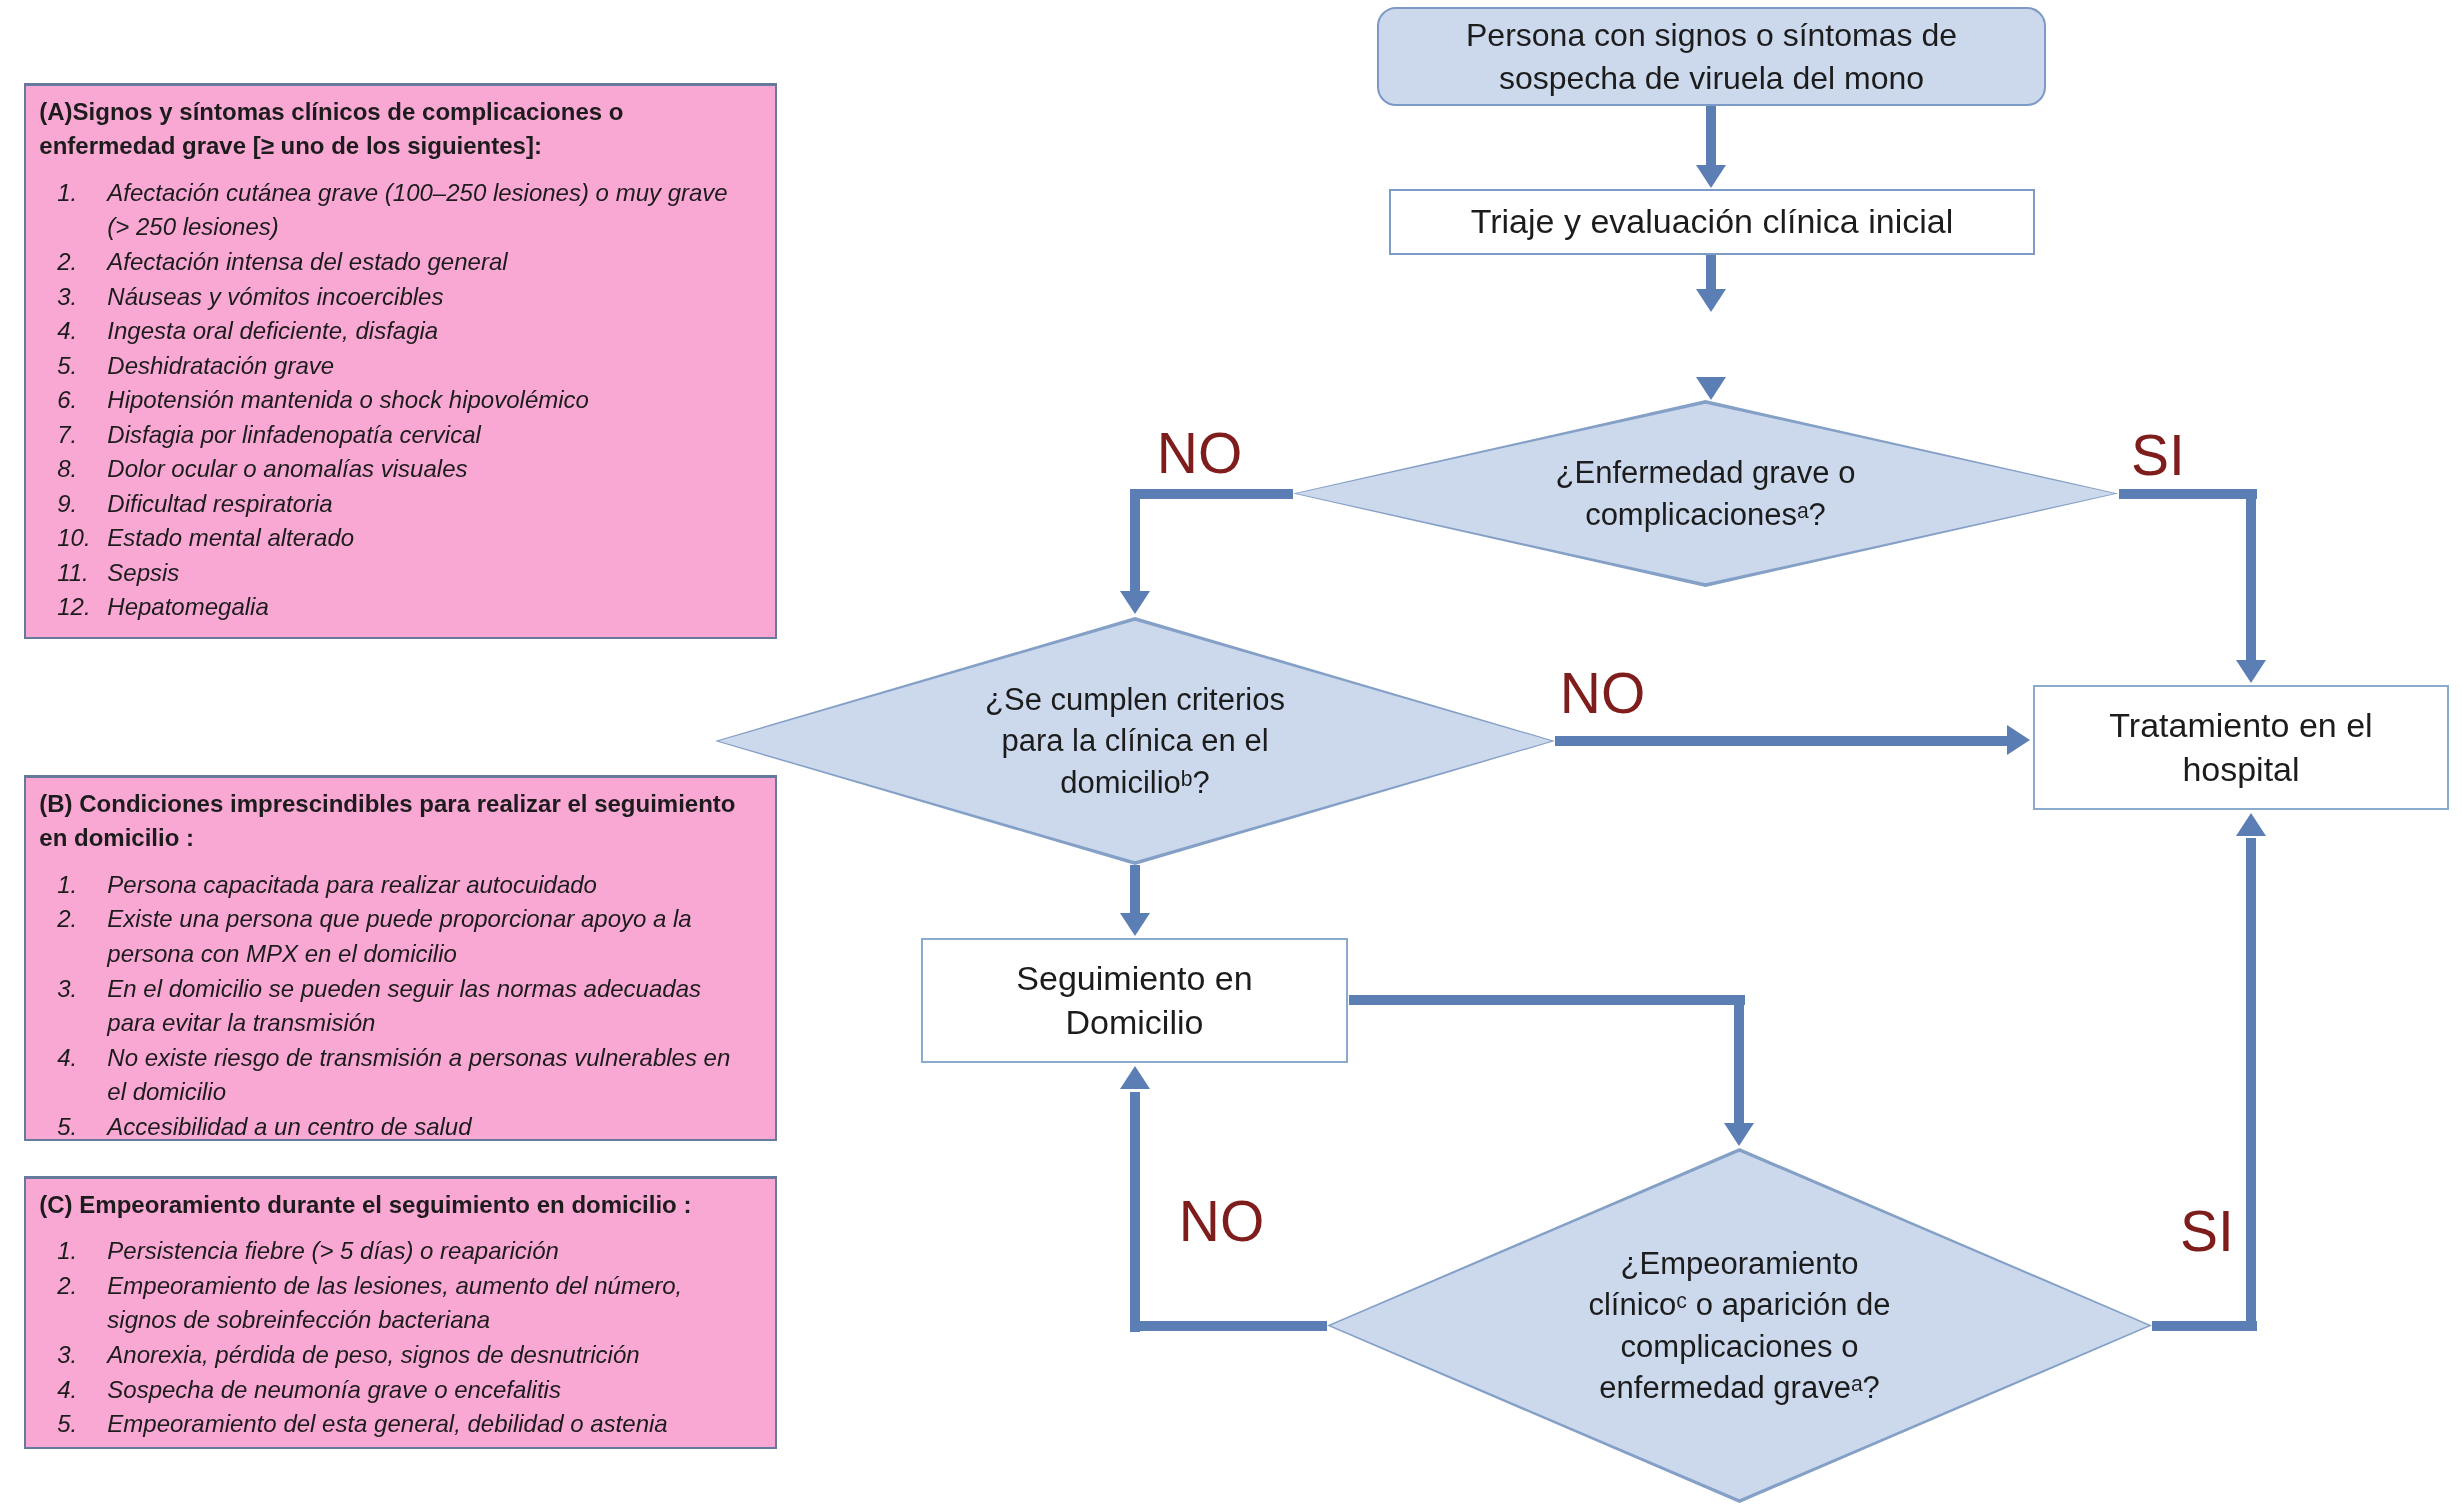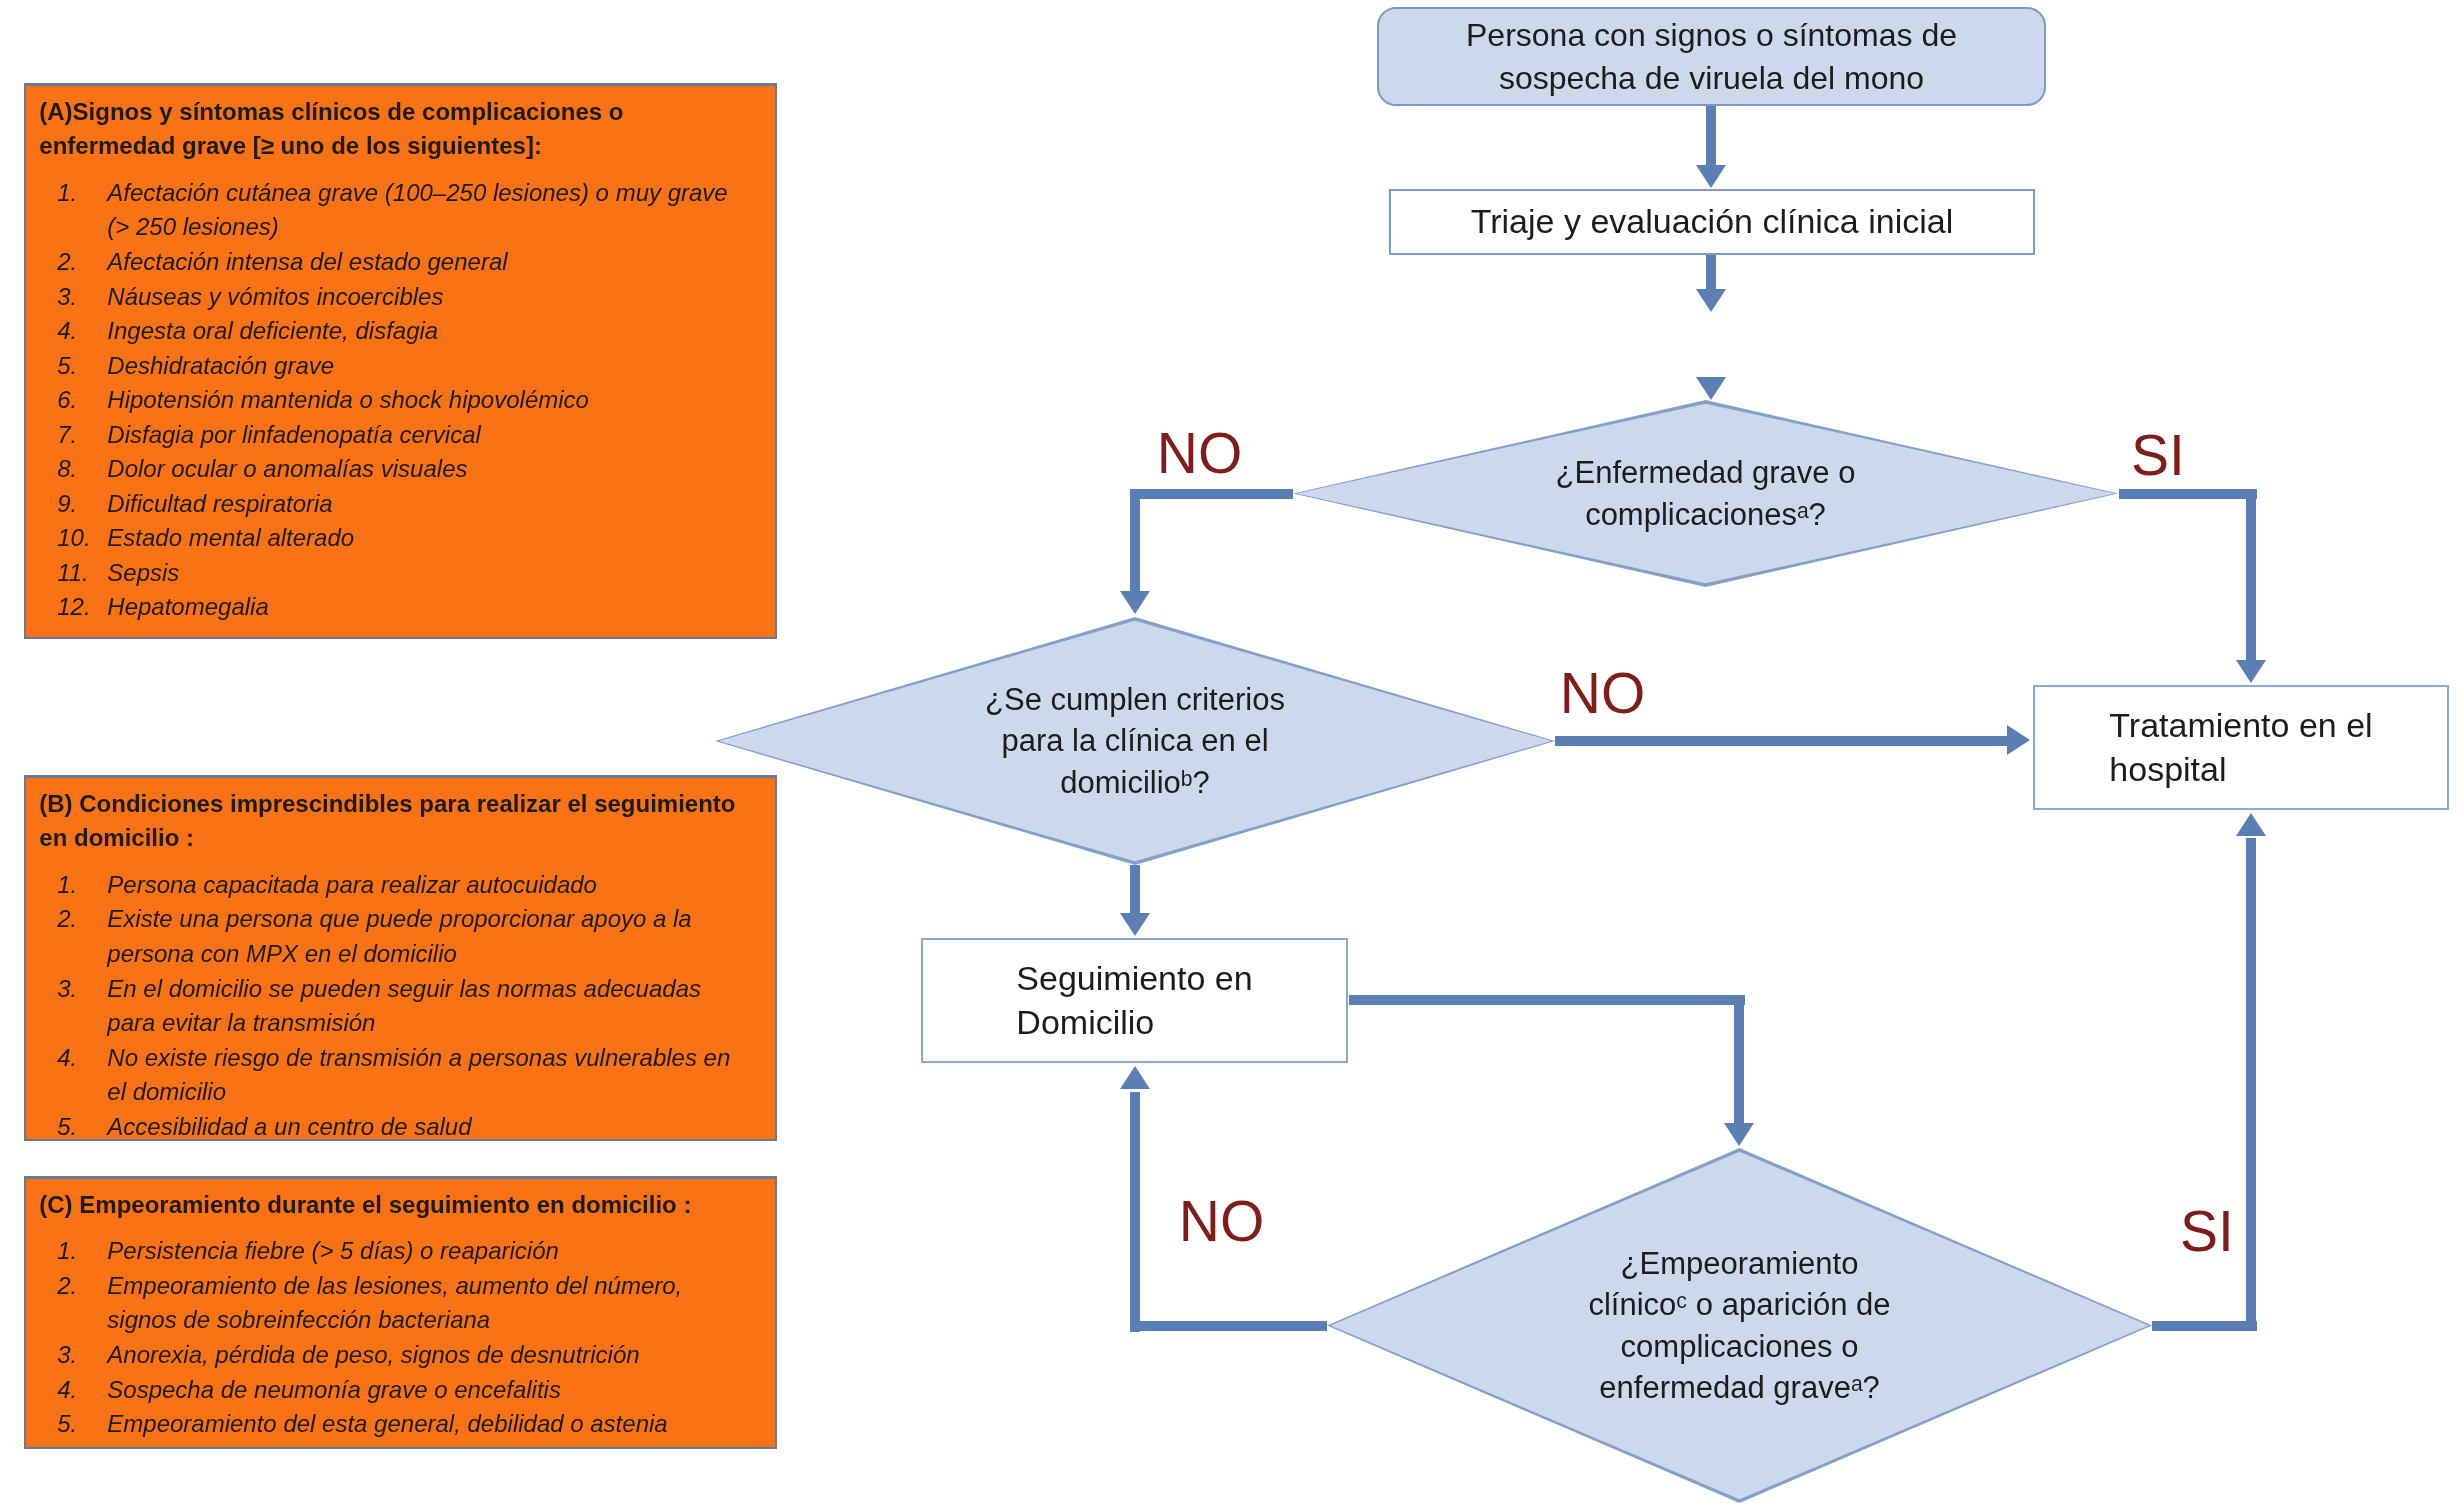--- a/index.html
+++ b/index.html
@@ -2,34 +2,34 @@
 <html style="font-size:11.8px"><head>
 <meta charset="utf-8">
 <style>
   html,body{margin:0;padding:0;background:#ffffff;}
   .canvas{
     position:relative;width:2462px;height:1508px;background:#ffffff;
     font-family:"Liberation Sans","DejaVu Sans",sans-serif;color:#1c1c1c;overflow:hidden;
   }
   
   .panel{
-    position:absolute;background:#f97316;border:2.2px solid #667a9d;border-top-width:3.7px;
+    position:absolute;background:#f9a8d4;border:2.2px solid #667a9d;border-top-width:3.7px;
     box-sizing:border-box;padding:8.8px 16px 5.9px 13.3px;overflow:hidden;
   }
   .ptitle{font-weight:700;font-size:24px;line-height:1.44;}
   .plist{list-style:none;margin:12px;padding:0;counter-reset:itm;font-style:italic;}
   .plist li{
     counter-increment:itm;position:relative;padding-left:56px;
     font-size:24px;line-height:1.44;
   }
   .plist li::before{content:counter(itm) ".";position:absolute;left:5.9px;top:0;}
   
   .fbox{
     position:absolute;background:#ffffff;border:2.2px solid #7e9ac6;box-sizing:border-box;
-    display:flex;align-items:center;justify-content:center;text-align:left;
+    display:flex;align-items:center;justify-content:center;text-align:center;
   }
   .fbox.light{border-color:#8aabce;}
   .startbox{
     position:absolute;background:#ccd9ed;border:2.9px solid #7d99c5;border-radius:19px;
     box-sizing:border-box;display:flex;align-items:center;justify-content:center;text-align:center;
   }
   .btext{white-space:pre-line;font-size:34px;line-height:1.28;}
   .startbox .btext{font-size:32px;line-height:1.33;}
   .diamond{position:absolute;}
   .diamond .db{position:absolute;inset:0;background:#84a0c7;

